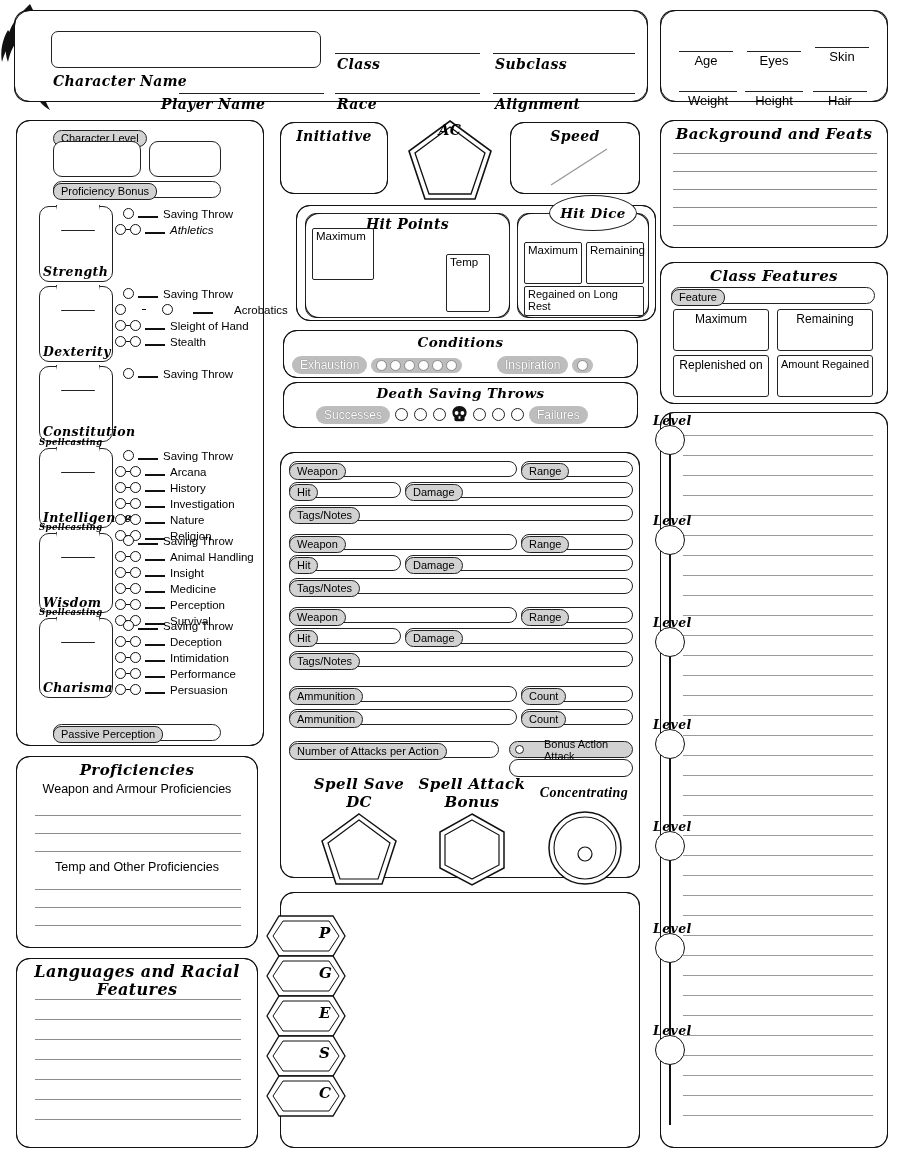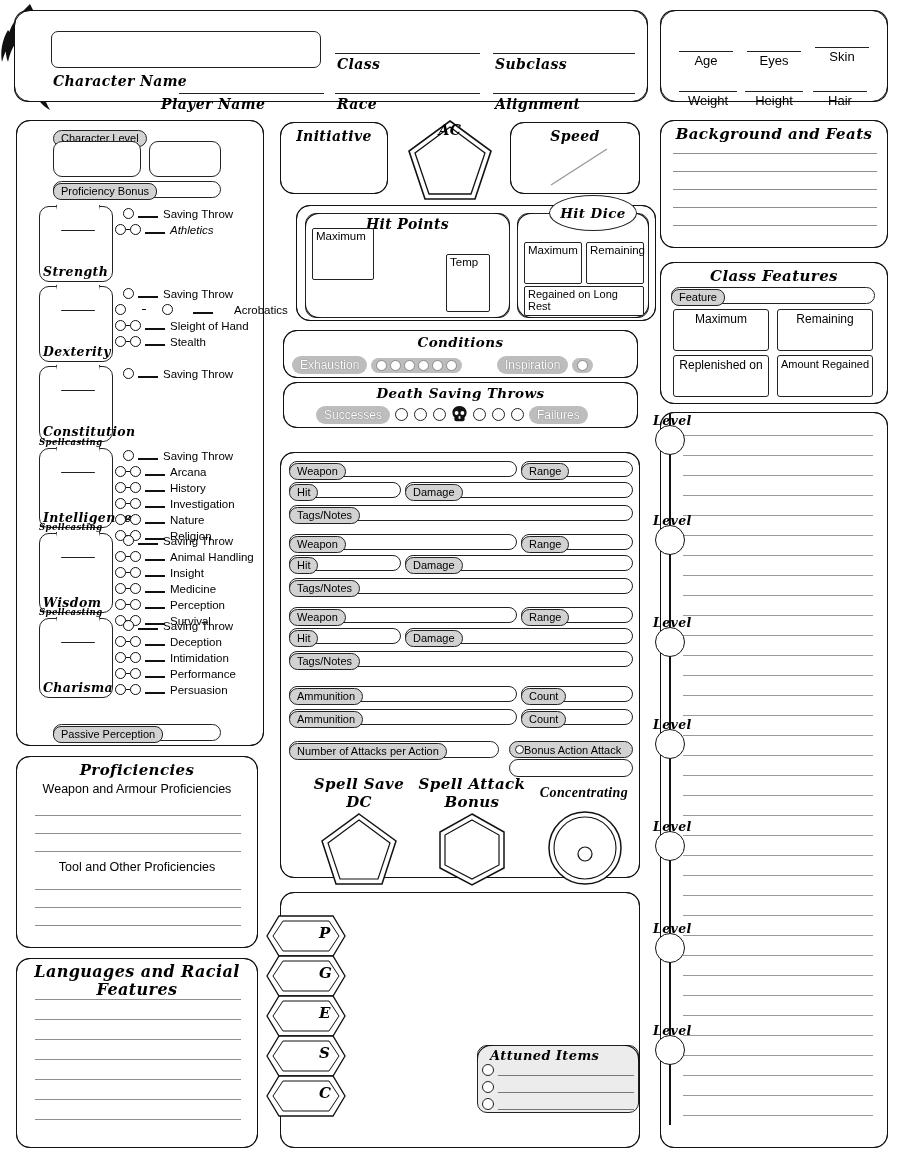--- a/index.html
+++ b/index.html
@@ -425,21 +425,21 @@
 <div class="panel" id="prof-panel">
   <span class="arc tl"></span>
   <span class="arc tr"></span>
   <span class="arc bl"></span>
   <span class="arc br"></span>
   <div class="ptitle fancy">Proficiencies</div>
   <div class="sublabel" style="top:25px;">Weapon and Armour Proficiencies</div>
   <div class="ruleline" style="left:18px; top:58px; width:206px;"></div>
   <div class="ruleline" style="left:18px; top:76px; width:206px;"></div>
   <div class="ruleline" style="left:18px; top:94px; width:206px;"></div>
-  <div class="sublabel" style="top:103px;">Tool and Other Proficiencies</div>
+  <div class="sublabel" style="top:103px;">Temp and Other Proficiencies</div>
   <div class="ruleline" style="left:18px; top:132px; width:206px;"></div>
   <div class="ruleline" style="left:18px; top:150px; width:206px;"></div>
   <div class="ruleline" style="left:18px; top:168px; width:206px;"></div>
 </div>
 
 <div class="panel" id="lang-panel">
   <span class="arc tl"></span>
   <span class="arc tr"></span>
   <span class="arc bl"></span>
   <span class="arc br"></span>
@@ -618,21 +618,21 @@
         <div class="winput" style="position:absolute; left:240px; top:256px; width:112px;"></div>
         <div style="position:absolute; left:240px; top:256px;"><span class="pill">Count</span></div>
       </div>
     </div>
 
   <div class="winput" style="position:absolute; left:8px; top:288px; width:210px; height:17px;"></div>
   <div style="position:absolute; left:8px; top:288px;">
     <span class="pill">Number of Attacks per Action</span>
   </div>
 
-  <div class="winput" style="position:absolute; left:228px; top:288px; width:124px; height:17px; display:flex; align-items:center; gap:0; padding-left:5px; background:#d2d2d2;">
+  <div class="winput" style="position:absolute; left:228px; top:288px; width:124px; height:17px; display:flex; align-items:center; gap:20px; padding-left:5px; background:#d2d2d2;">
     <span style="width:9px;height:9px;border:1.3px solid #222;border-radius:50%;background:#fff;flex:none;"></span>
     <span style="font-size:11px;">Bonus Action Attack</span>
   </div>
   <div class="winput" style="position:absolute; left:228px; top:306px; width:124px; height:18px;"></div>
 
   <div class="fancy" style="position:absolute; left:18px; top:322px; width:120px; text-align:center; font-size:15px;">Spell Save</div>
   <div class="fancy" style="position:absolute; left:18px; top:340px; width:120px; text-align:center; font-size:15px;">DC</div>
   <svg style="position:absolute; left:38px; top:358px;" width="80" height="76" viewBox="0 0 80 76">
     <polygon points="40,3 77,30 63,73 17,73 3,30" fill="#fff" stroke="#111" stroke-width="1.5"></polygon>
     <polygon points="40,9 71,32 59,68 21,68 9,32" fill="none" stroke="#111" stroke-width="1.2"></polygon>
@@ -674,39 +674,20 @@
       <div class="currency-hex" style="left: -16px; top: 142px; width: 82px; height: 42px;"><svg width="82" height="42" viewBox="0 0 82 42">
           <polygon points="14,1 68,1 80,21 68,41 14,41 2,21" fill="#fff" stroke="#111" stroke-width="1.3"></polygon>
           <polygon points="18,6 64,6 74,21 64,36 18,36 8,21" fill="none" stroke="#111" stroke-width="1"></polygon>
         </svg><div class="fancy" style="position:absolute; left:54px; top:9px; font-size:15px;">S</div></div>
       <div class="currency-hex" style="left: -16px; top: 182px; width: 82px; height: 42px;"><svg width="82" height="42" viewBox="0 0 82 42">
           <polygon points="14,1 68,1 80,21 68,41 14,41 2,21" fill="#fff" stroke="#111" stroke-width="1.3"></polygon>
           <polygon points="18,6 64,6 74,21 64,36 18,36 8,21" fill="none" stroke="#111" stroke-width="1"></polygon>
         </svg><div class="fancy" style="position:absolute; left:54px; top:9px; font-size:15px;">C</div></div>
     </div>
 
-  <div id="attuned-box">
-    <span class="arc tl"></span>
-    <span class="arc tr"></span>
-    <div class="fancy" style="position:absolute; left:12px; top:2px; font-size:13px;">Attuned Items</div>
-    <div id="attuned-slots">
-        <div>
-          <span style="position:absolute; left:4px; top:18px; width:12px; height:12px; border:1.3px solid #222; border-radius:50%; background:#fff;"></span>
-          <span style="position:absolute; left:20px; top:29px; width:136px; border-bottom:1.1px solid #777;"></span>
-        </div>
-        <div>
-          <span style="position:absolute; left:4px; top:35px; width:12px; height:12px; border:1.3px solid #222; border-radius:50%; background:#fff;"></span>
-          <span style="position:absolute; left:20px; top:46px; width:136px; border-bottom:1.1px solid #777;"></span>
-        </div>
-        <div>
-          <span style="position:absolute; left:4px; top:52px; width:12px; height:12px; border:1.3px solid #222; border-radius:50%; background:#fff;"></span>
-          <span style="position:absolute; left:20px; top:63px; width:136px; border-bottom:1.1px solid #777;"></span>
-        </div>
-      </div>
-  </div>
 </div>
 
 <div class="panel" id="bg-panel">
   <span class="arc tl"></span>
   <span class="arc tr"></span>
   <span class="arc bl"></span>
   <span class="arc br"></span>
   <div class="ptitle fancy" style="font-size:15px;">Background and Feats</div>
   <div id="bg-lines">
       <div class="ruleline" style="left: 12px; top: 32px; width: 204px;"></div>

